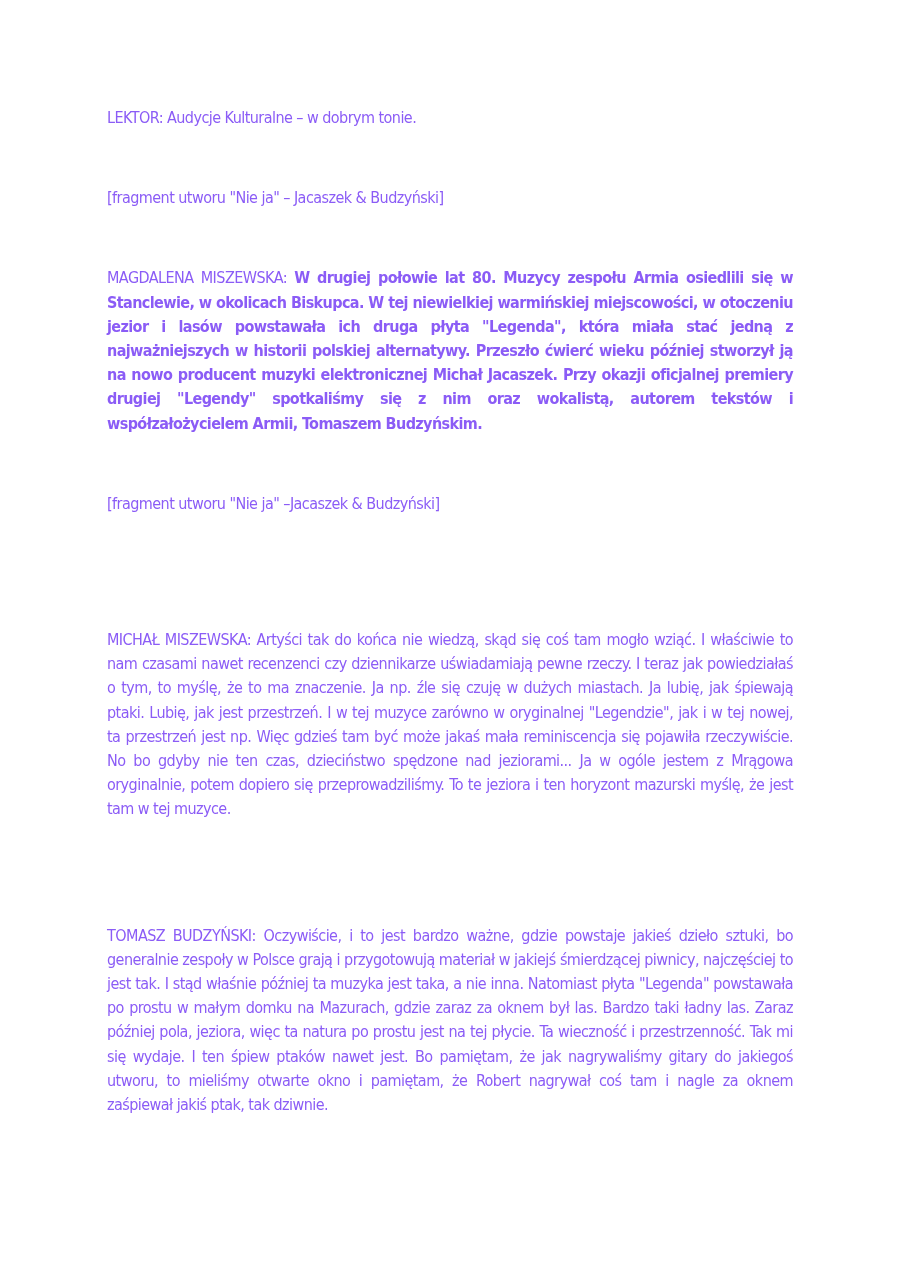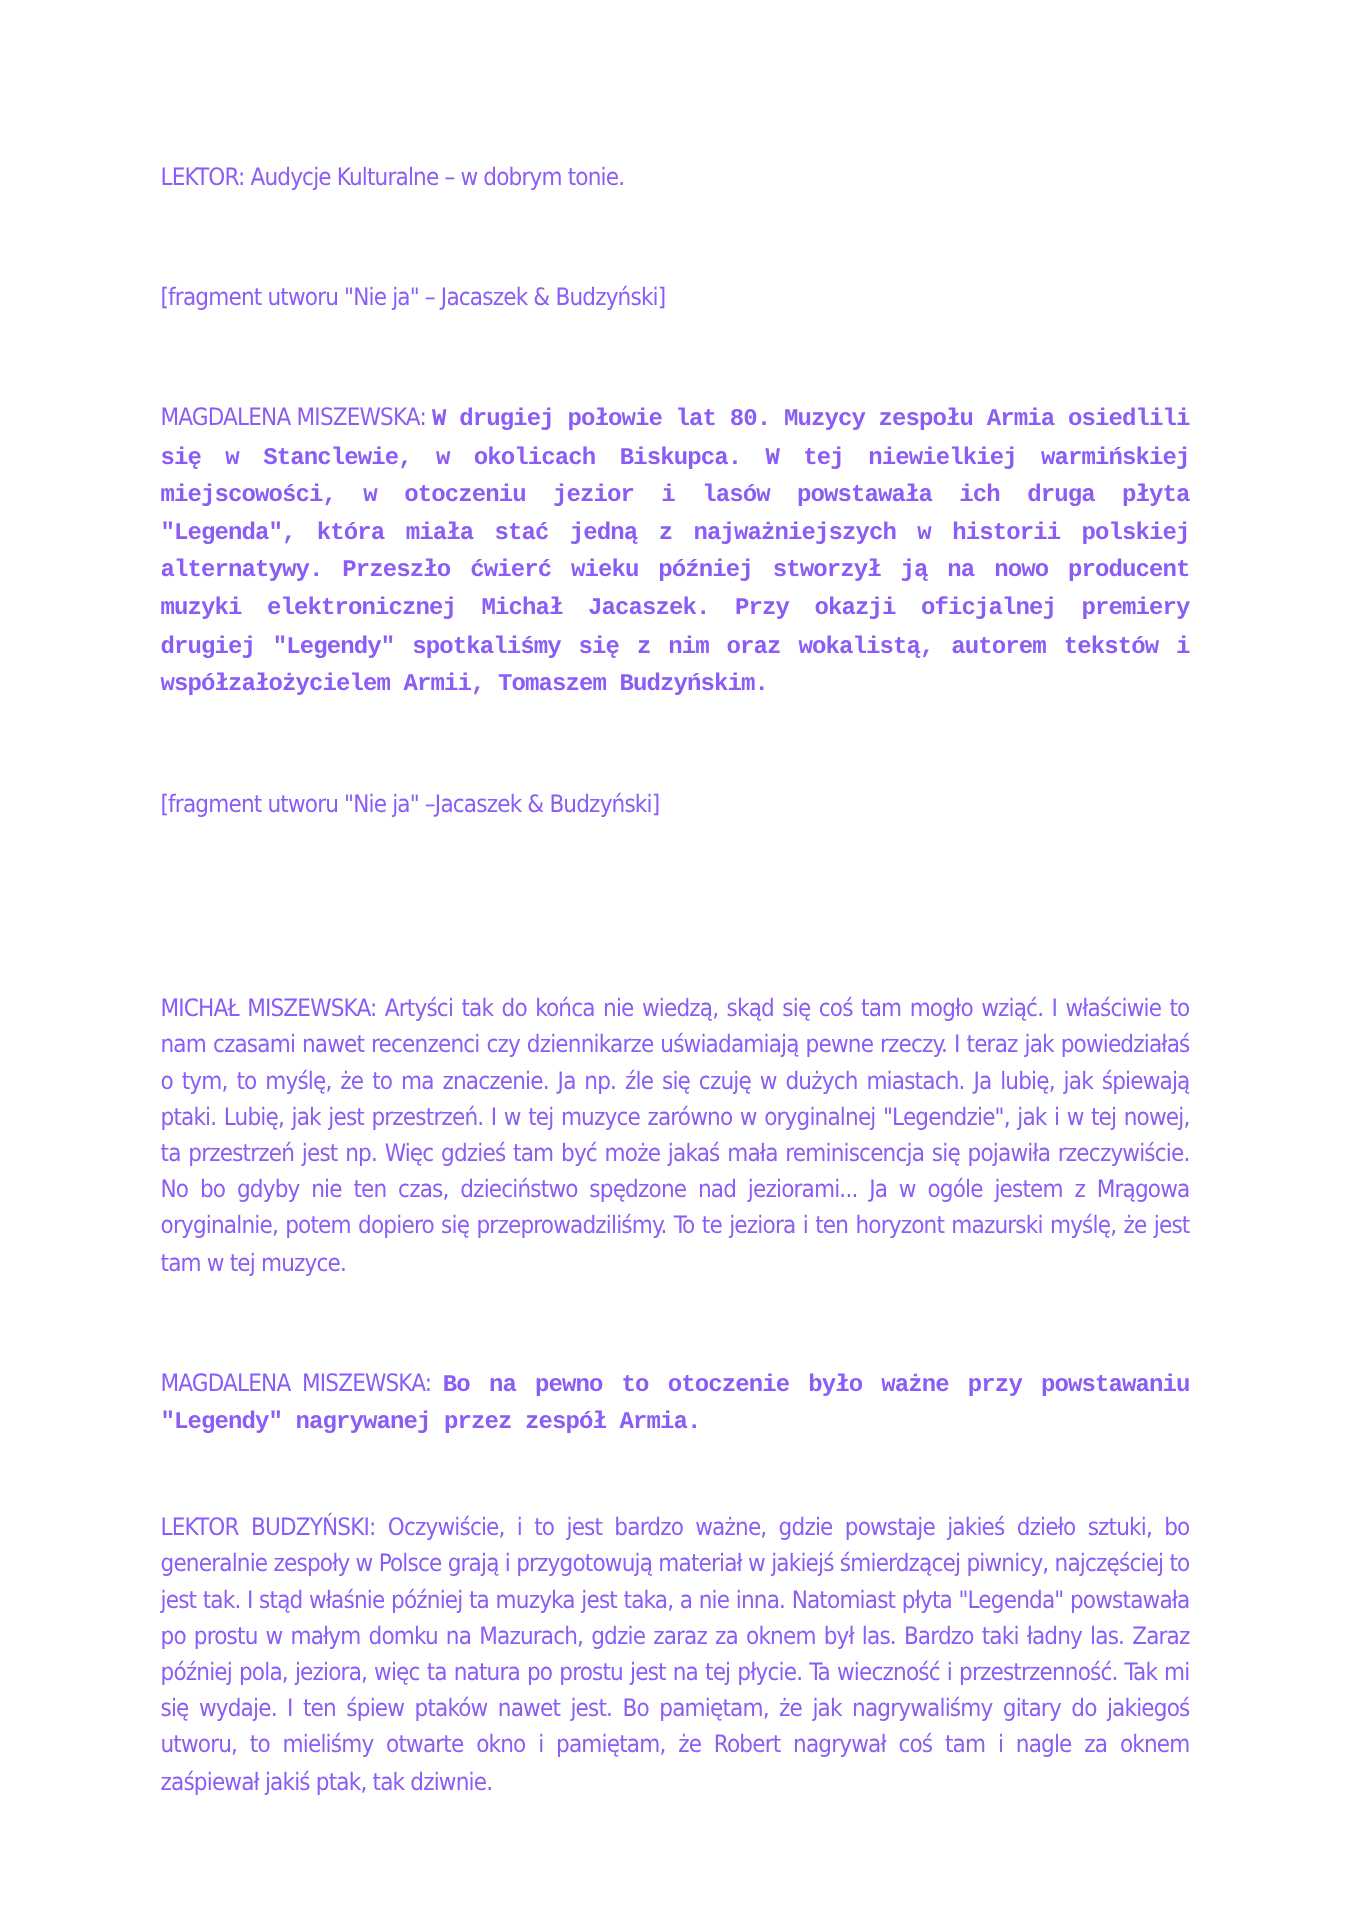--- a/index.html
+++ b/index.html
@@ -9,21 +9,21 @@
     font-family: "DejaVu Sans", sans-serif;
     font-size: 16px; color: #8b5cf6;
     letter-spacing: -0.55px;
   }
   .para {
     margin: 0; line-height: 24.2px; text-align: justify;
     font-stretch: condensed;
   }
   .para.last-left { text-align: left; }
   .speaker { font-weight: normal; }
-  .bold { font-weight: bold; letter-spacing: -0.6px; font-family: Liberation Mono, monospace; }
+  .bold { font-weight: bold; letter-spacing: -0.6px; }
   .gap-56 { height: 56px; }
   .gap-46 { height: 46px; }
 </style>
 </head>
 <body>
 
 <div class="page">
 
   <p class="para last-left">
     <span class="speaker">LEKTOR:</span>
@@ -54,25 +54,21 @@
 
   <div class="gap-56"></div>
 
   <p class="para">
     <span class="speaker">MICHAŁ MISZEWSKA:</span>
     <span>Artyści tak do końca nie wiedzą, skąd się coś tam mogło wziąć. I właściwie to nam czasami nawet recenzenci czy dziennikarze uświadamiają pewne rzeczy. I teraz jak powiedziałaś o tym, to myślę, że to ma znaczenie. Ja np. źle się czuję w dużych miastach. Ja lubię, jak śpiewają ptaki. Lubię, jak jest przestrzeń. I w tej muzyce zarówno w oryginalnej "Legendzie", jak i w tej nowej, ta przestrzeń jest np. Więc gdzieś tam być może jakaś mała reminiscencja się pojawiła rzeczywiście. No bo gdyby nie ten czas, dzieciństwo spędzone nad jeziorami... Ja w ogóle jestem z Mrągowa oryginalnie, potem dopiero się przeprowadziliśmy. To te jeziora i ten horyzont mazurski myślę, że jest tam w tej muzyce.</span>
   </p>
 
   <div class="gap-56"></div>
 
-  <p class="para">
-    <span class="speaker">MAGDALENA MISZEWSKA:</span>
-    <span class="bold">Bo na pewno to otoczenie było ważne przy powstawaniu "Legendy" nagrywanej przez zespół Armia.</span>
-  </p>
 
   <div class="gap-46"></div>
 
   <p class="para">
-    <span class="speaker">LEKTOR BUDZYŃSKI:</span>
+    <span class="speaker">TOMASZ BUDZYŃSKI:</span>
     <span>Oczywiście, i to jest bardzo ważne, gdzie powstaje jakieś dzieło sztuki, bo generalnie zespoły w Polsce grają i przygotowują materiał w jakiejś śmierdzącej piwnicy, najczęściej to jest tak. I stąd właśnie później ta muzyka jest taka, a nie inna. Natomiast płyta "Legenda" powstawała po prostu w małym domku na Mazurach, gdzie zaraz za oknem był las. Bardzo taki ładny las. Zaraz później pola, jeziora, więc ta natura po prostu jest na tej płycie. Ta wieczność i przestrzenność. Tak mi się wydaje. I ten śpiew ptaków nawet jest. Bo pamiętam, że jak nagrywaliśmy gitary do jakiegoś utworu, to mieliśmy otwarte okno i pamiętam, że Robert nagrywał coś tam i nagle za oknem zaśpiewał jakiś ptak, tak dziwnie.</span>
   </p>
 
 </div>
 
 </body></html>

